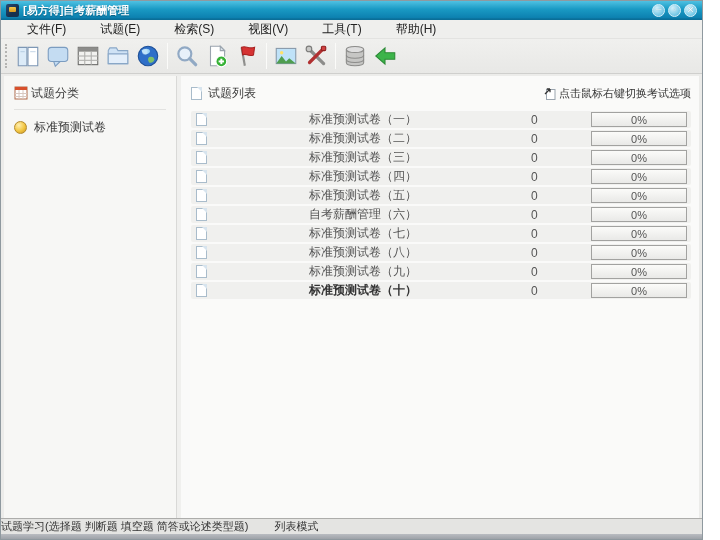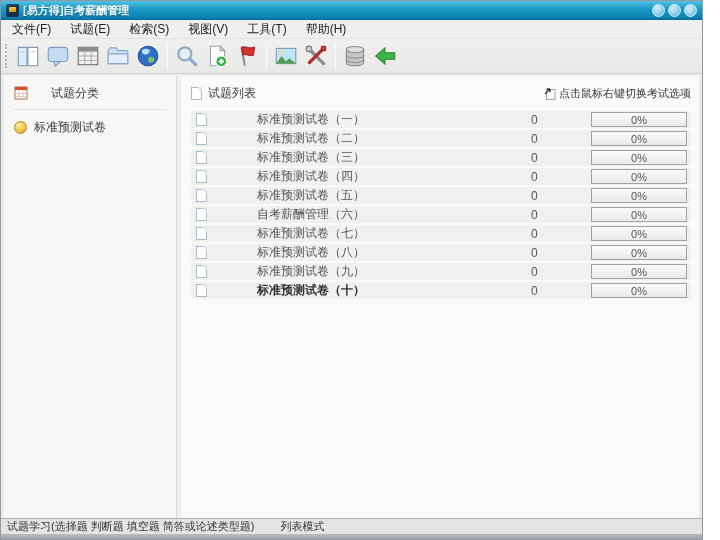--- a/index.html
+++ b/index.html
@@ -21,33 +21,33 @@
   .win-controls { margin-left:auto; display:flex; align-items:center; gap:3px; }
   .wbtn { width:13px; height:13px; border-radius:50%; display:flex; align-items:center; justify-content:center;
           background:radial-gradient(circle at 35% 30%,#d8f2fb,#7fcce8 60%,#4fb2d8);
           border:1px solid #d5eff9; color:#fff; font-size:8px; line-height:1; cursor:default;
           text-shadow:0 0 1px #2a8ab0; }
   .wbtn.close { background:radial-gradient(circle at 35% 30%,#e2f6fd,#8ad4ee 55%,#4fb2d8); font-size:9px; }
 
   
   .menubar { height:19px; flex:0 0 19px; background:#efefed; border-bottom:1px solid #e3e3e1;
              display:flex; align-items:center; gap:19px; padding:0 11px; color:#222; }
-  .menu-item { font-size:12px; }
+  .menu-item { font-size:12px;margin-left:15px; }
 
   
   .toolbar { height:35px; flex:0 0 35px; background:linear-gradient(#f0f0ee,#e8e8e6);
              border-bottom:1px solid #cfcfcd; display:flex; align-items:center; padding:0 3px; }
   .tgrip { width:4px; height:24px; border-left:2px dotted #b4b4b2; margin:0 4px 0 1px; }
   .tbtn { width:30px; height:30px; display:flex; align-items:center; justify-content:center; }
   .tsep { width:1px; height:26px; background:#c6c6c4; border-right:1px solid #fbfbf9; margin:0 4px; }
 
   
   .content { flex:1 1 auto; min-height:0; display:flex; background:#ececea; padding:2px 3px 0 3px; }
   .sidebar { width:172px; flex:0 0 172px; background:#f7f7f5; padding:9px 0 0 10px; }
-  .side-header { display:flex; align-items:center; gap:23px; height:16px; color:#3a3a3a; }
+  .side-header { display:flex; align-items:center; gap:3px; height:16px; color:#3a3a3a; }
   .side-sep { border:none; border-top:1px solid #e2e2e0; margin:8px 10px 9px 0; }
   .side-item { display:flex; align-items:center; gap:7px; height:16px; color:#3a3a3a; }
   .gem-ico { width:13px; height:13px; border-radius:50%; flex:0 0 13px;
              background:radial-gradient(circle at 35% 30%,#ffefb0,#f2c642 55%,#c89224);
              border:1px solid #b48a2c; }
   .splitter { width:5px; flex:0 0 5px; border-left:1px solid #d9d9d7; background:#f0f0ee; }
 
   .main { flex:1 1 auto; background:#fafaf9; padding:8px 8px 13px 10px; display:flex; flex-direction:column; }
   .main-header { display:flex; align-items:center; justify-content:space-between; height:18px; }
   .mh-left { display:flex; align-items:center; gap:6px; color:#3a3a3a; }
@@ -61,31 +61,31 @@
   .table { margin-top:9px; }
   .trow, .thead { display:grid; grid-template-columns:40px 1fr 110px 60px 104px; align-items:center; }
   .thead { height:20px; background:linear-gradient(#f9f9f7,#ededeb); border:1px solid #ddddd b;
            border:1px solid #dddddb; border-radius:2px; color:#444; margin-bottom:4px; }
   .col-name { padding-left:26px; }
   .col-time { text-align:right; padding-right:4px; }
   .col-count { text-align:center; }
   .col-prog { text-align:center; }
   .trow { height:17px; margin-bottom:2px; background:#f0f0ee; border-radius:2px; color:#555; }
   .icon-cell { padding-left:5px; display:flex; align-items:center; }
-  .name-cell { padding-left:26px; }
+  .name-cell { padding-left:26px;text-align:right; }
   .time-cell { text-align:right; padding-right:4px; }
   .count-cell { text-align:left; padding-left:4px; }
   .prog-cell { display:flex; justify-content:center; }
   .pbar { width:96px; height:15px; border:1px solid #a2a2a0; background:linear-gradient(#fbfbf9,#e9e9e7);
           display:flex; align-items:center; justify-content:center; font-size:11px; color:#555; }
   .trow.bold .name-cell { font-weight:bold; color:#333; }
 
   
   .statusbar { height:16px; flex:0 0 16px; background:#e4e4e2; border-top:1px solid #adadab;
-               display:flex; align-items:center; gap:26px; padding:0 6px; font-size:11px; color:#333; }
+               display:flex; align-items:center; gap:26px; padding:0 0; font-size:11px; color:#333; }
   .bottom-edge { height:5px; flex:0 0 5px; background:linear-gradient(#b9bcc1,#9ea2a8); }
 </style>
 </head>
 <body>
 
 <div class="window">
 
   <div class="titlebar">
     <span class="app-icon"></span>
     <span class="title-text">[易方得]自考薪酬管理</span>

